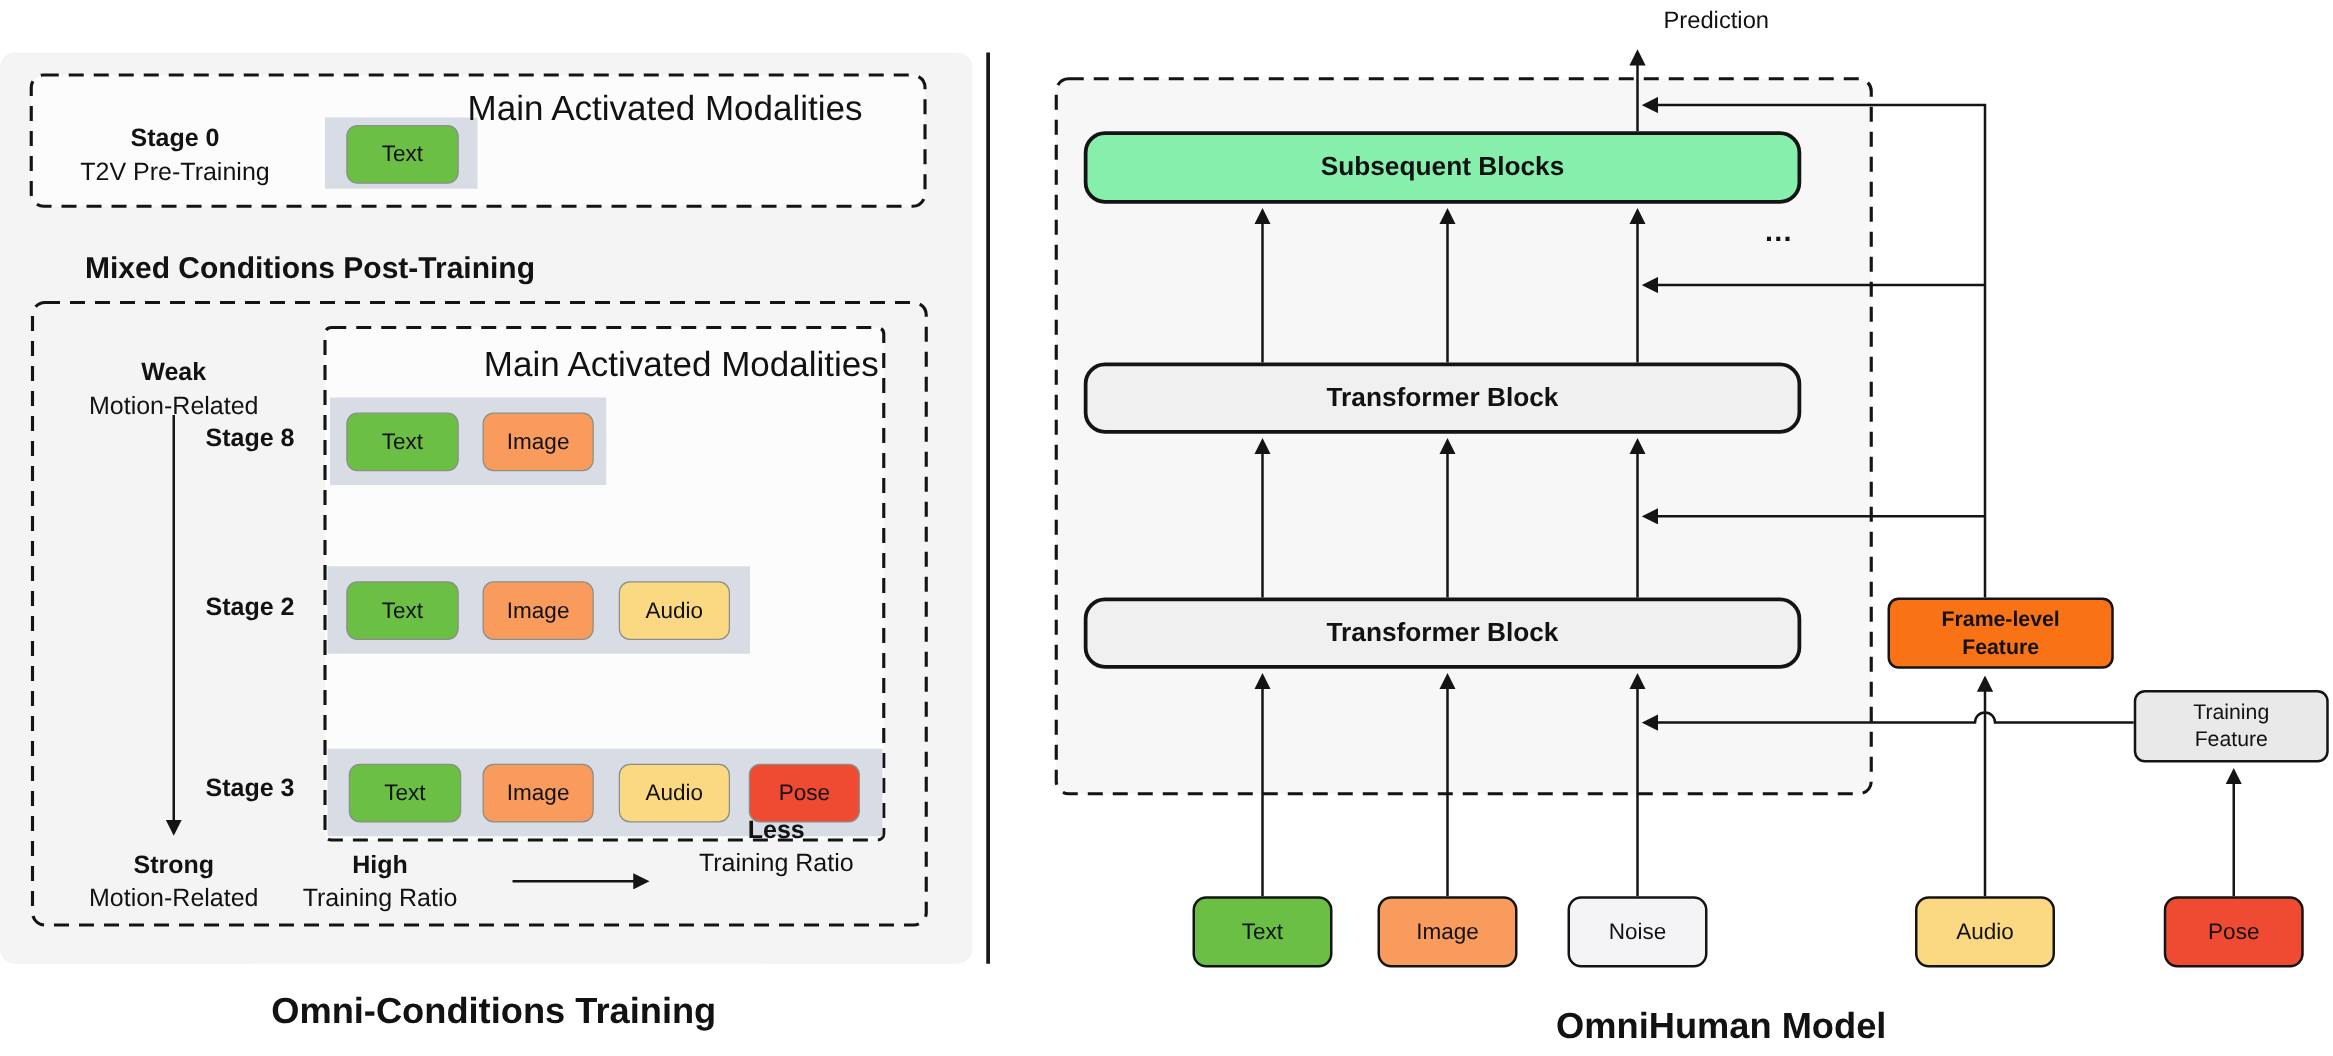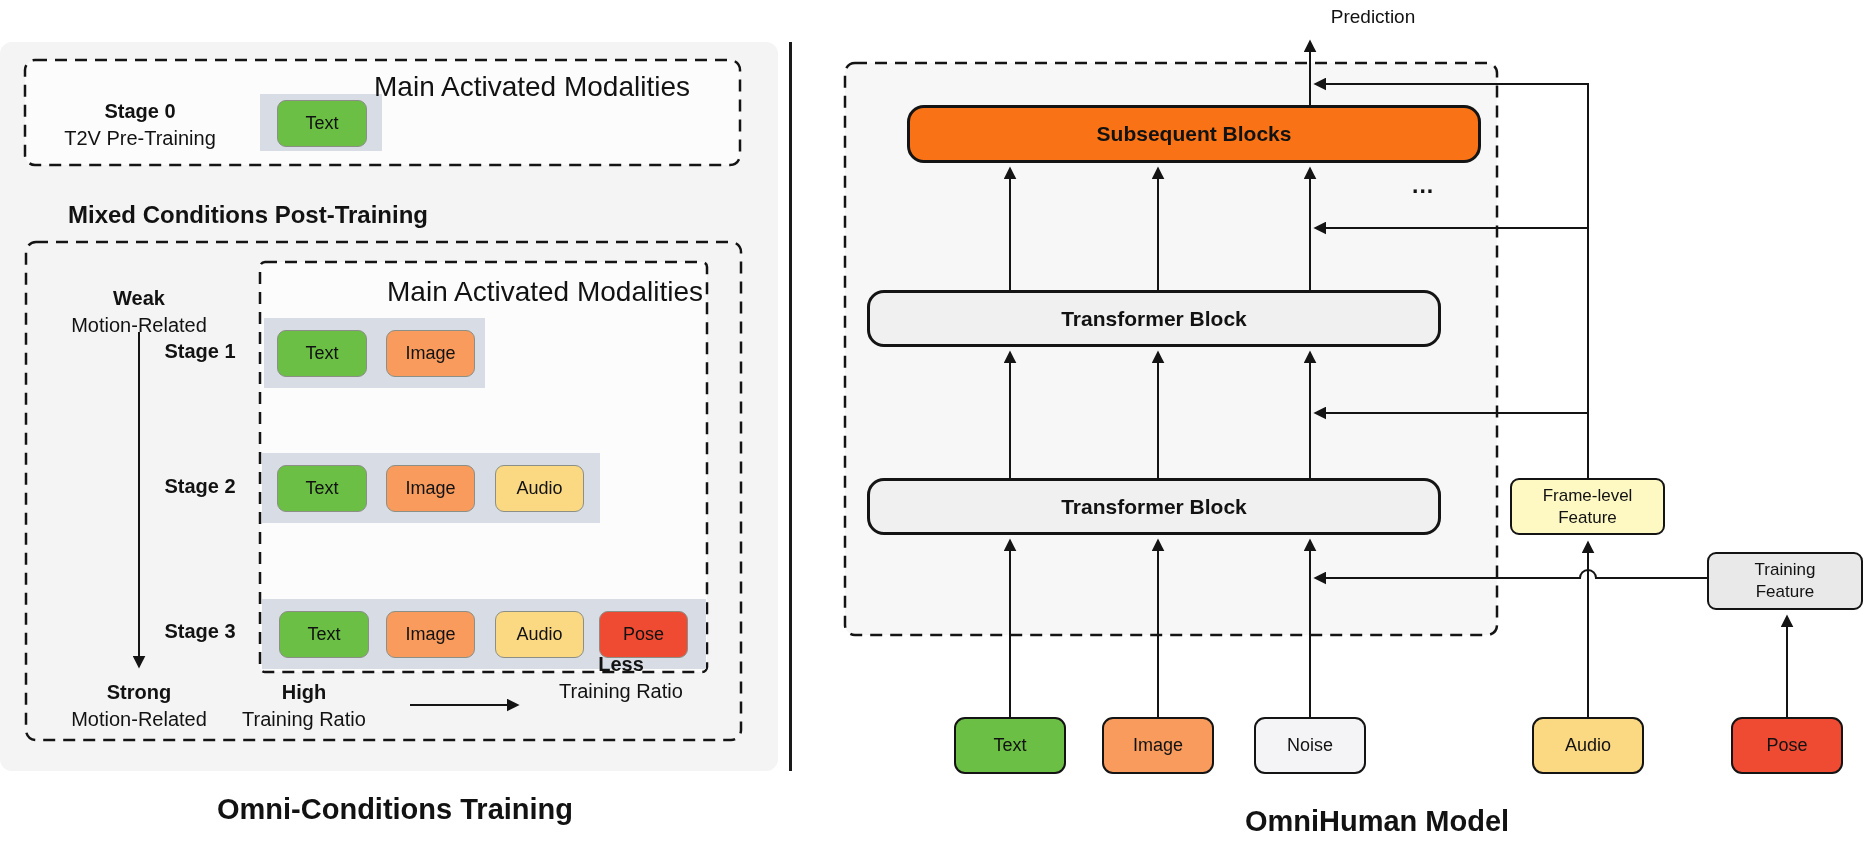--- a/index.html
+++ b/index.html
@@ -96,21 +96,21 @@
     <div class="b">Weak</div>
     <div>Motion-Related</div>
   </div>
   <div class="label-2line" style="left:39px;top:679px;width:200px;">
     <div class="b">Strong</div>
     <div>Motion-Related</div>
   </div>
 
   <div class="box-title" style="left:345px;top:276px;width:400px;">Main Activated Modalities</div>
 
-  <div class="stage-label" style="left:120px;top:340px;width:160px;">Stage 1</div>
+  <div class="stage-label" style="left:120px;top:340px;width:160px;">Stage 8</div>
   <div class="strip" style="left: 264px; top: 318px; width: 221px; height: 70px; background-color: rgb(216, 220, 229);"></div>
   <div class="mod-btn" style="left: 277px; top: 330px; width: 90px; height: 47px; background-color: rgb(106, 191, 68);">Text</div>
   <div class="mod-btn" style="left: 386px; top: 330px; width: 89px; height: 47px; background-color: rgb(248, 155, 93);">Image</div>
 
   <div class="stage-label" style="left:120px;top:475px;width:160px;">Stage 2</div>
   <div class="strip" style="left: 262px; top: 453px; width: 338px; height: 70px; background-color: rgb(216, 220, 229);"></div>
   <div class="mod-btn" style="left: 277px; top: 465px; width: 90px; height: 47px; background-color: rgb(106, 191, 68);">Text</div>
   <div class="mod-btn" style="left: 386px; top: 465px; width: 89px; height: 47px; background-color: rgb(248, 155, 93);">Image</div>
   <div class="mod-btn" style="left: 495px; top: 465px; width: 89px; height: 47px; background-color: rgb(251, 217, 131);">Audio</div>
 
@@ -127,29 +127,29 @@
   </div>
   <div class="label-2line" style="left:541px;top:651px;width:160px;">
     <div class="b">Less</div>
     <div>Training Ratio</div>
   </div>
 
   <div class="caption" style="left:145px;top:793px;width:500px;">Omni-Conditions Training</div>
 
   <div class="small-note" style="left:1293px;top:6px;width:160px;">Prediction</div>
 
-  <div class="block" style="left: 867px; top: 105px; width: 574px; height: 58px; background-color: #f97316; margin-left: 40px;">Subsequent Blocks</div>
+  <div class="block" style="left: 867px; top: 105px; width: 574px; height: 58px; background-color: #86efac;">Subsequent Blocks</div>
 
   <div class="ellipsis" style="left:1412px;top:172px;">...</div>
 
   <div class="block" style="left: 867px; top: 290px; width: 574px; height: 57px; background-color: rgb(240, 240, 240);">Transformer Block</div>
 
   <div class="block" style="left: 867px; top: 478px; width: 574px; height: 57px; background-color: rgb(240, 240, 240);">Transformer Block</div>
 
-  <div class="feature-box" style="left: 1510px; top: 478px; width: 155px; height: 57px; background-color: #fef9c3;">
+  <div class="feature-box" style="left: 1510px; top: 478px; width: 181px; height: 57px; background-color: #f97316; font-weight: bold;">
     <div>Frame-level</div>
     <div>Feature</div>
   </div>
 
   <div class="feature-box" style="left: 1707px; top: 552px; width: 156px; height: 58px; background-color: rgb(233, 233, 233);">
     <div>Training</div>
     <div>Feature</div>
   </div>
 
   <div class="input-btn" style="left: 954px; top: 717px; width: 112px; height: 57px; background-color: rgb(106, 191, 68);">Text</div>

